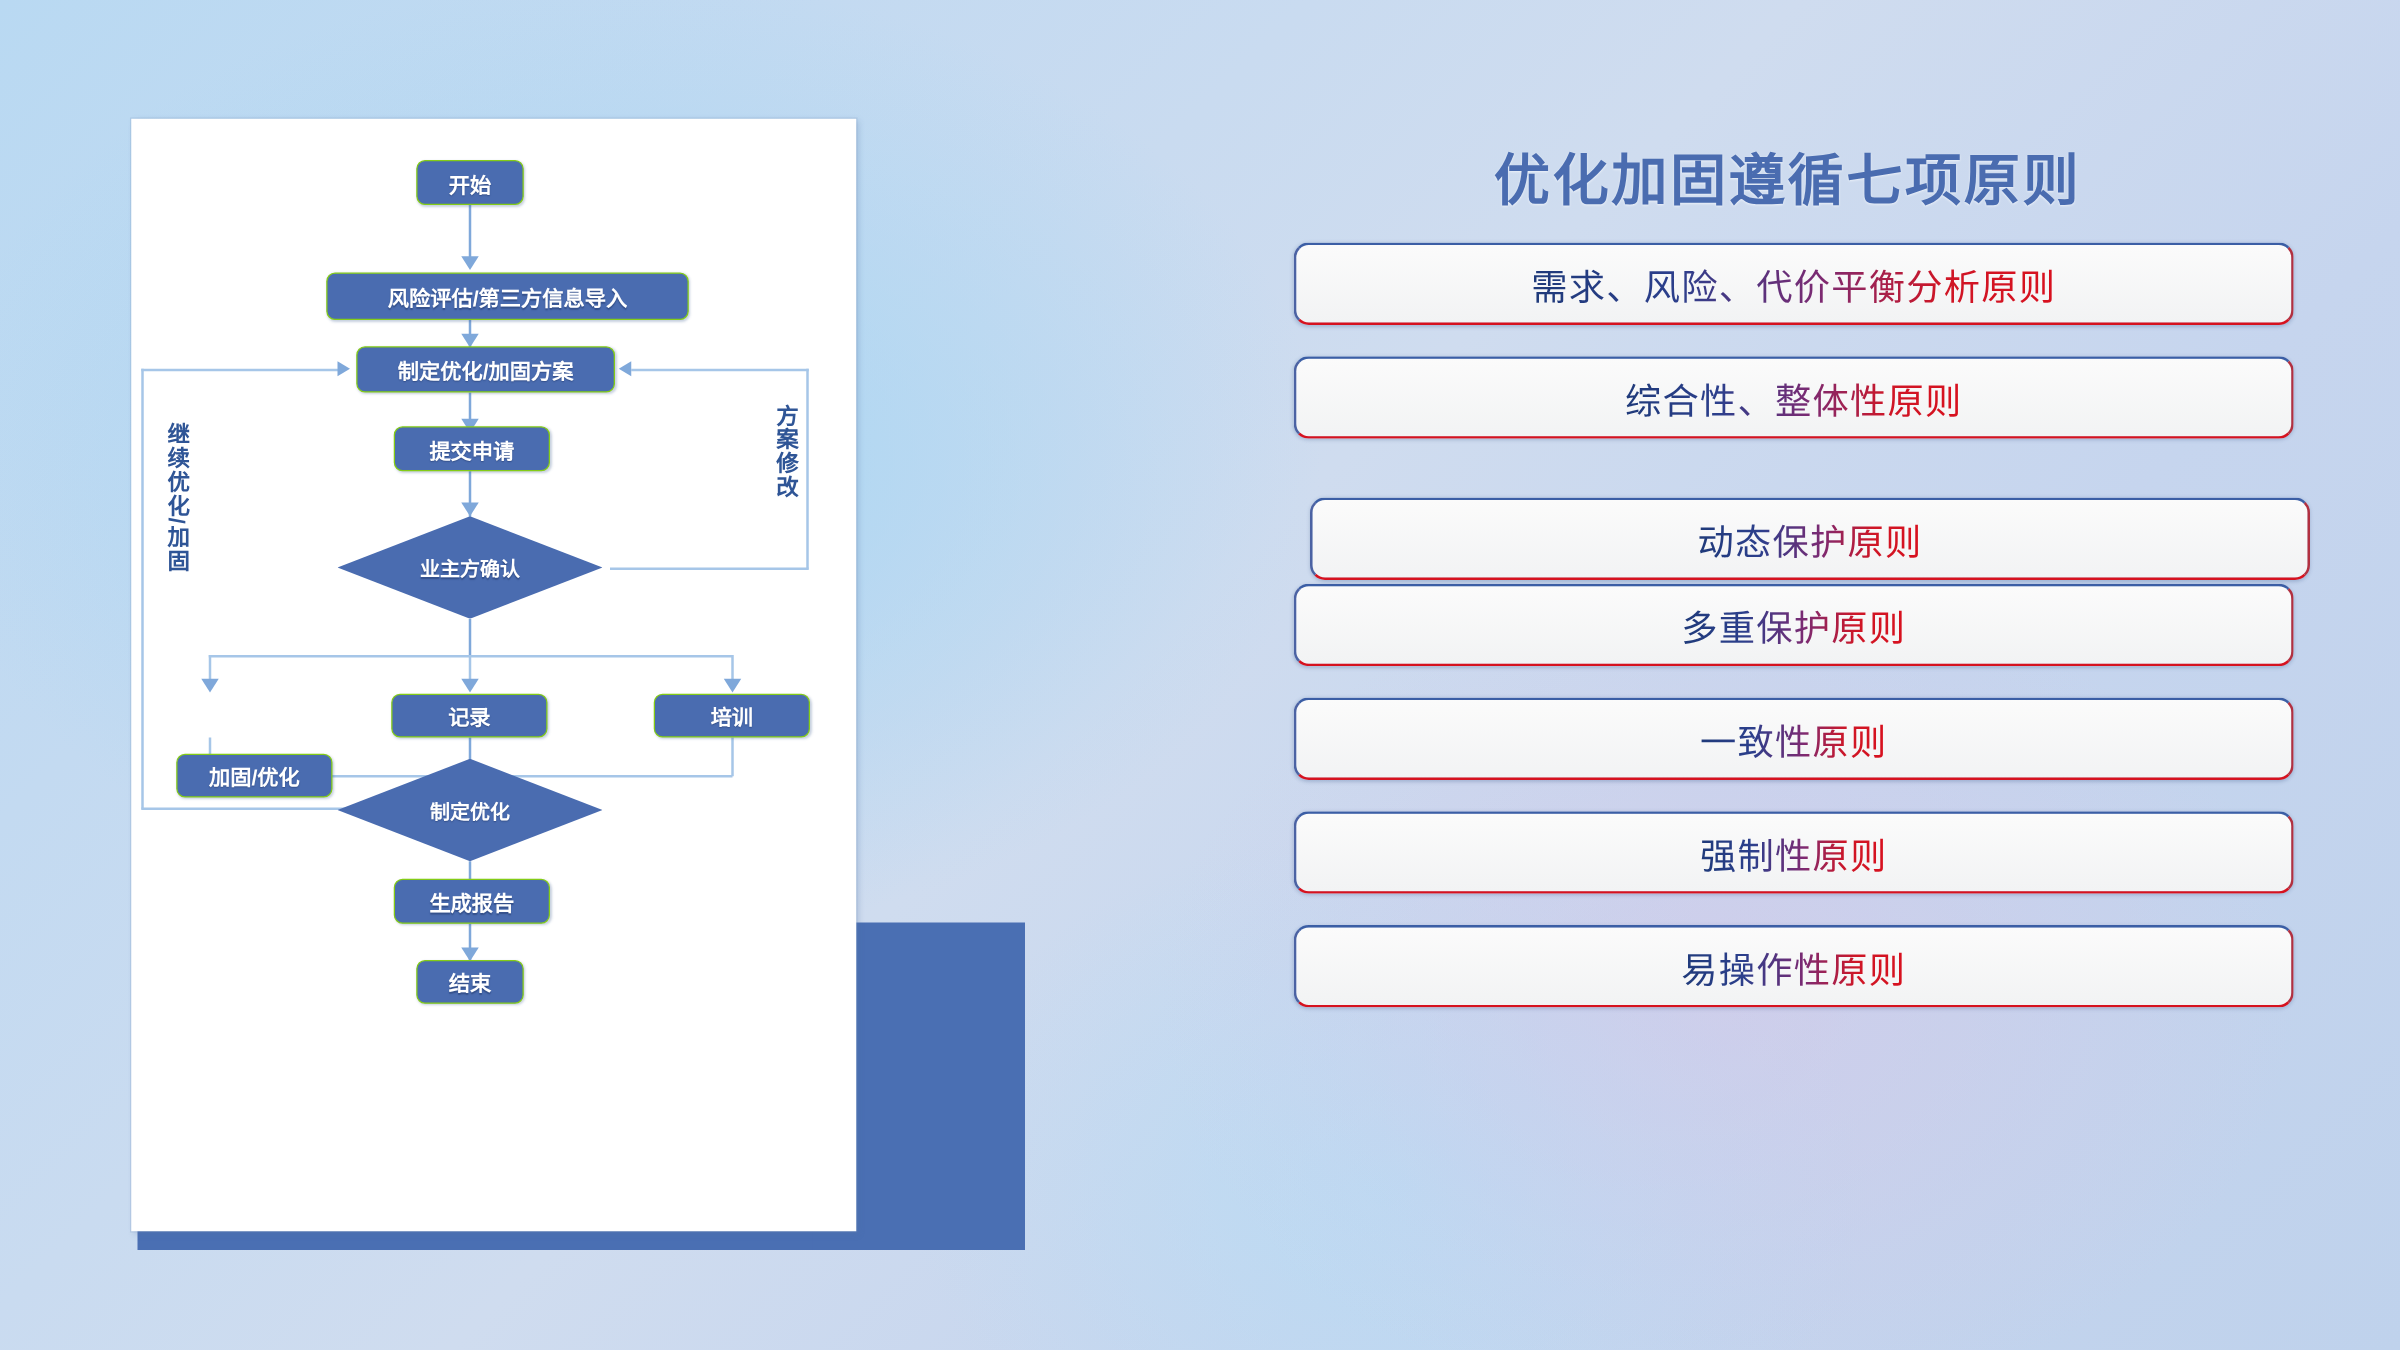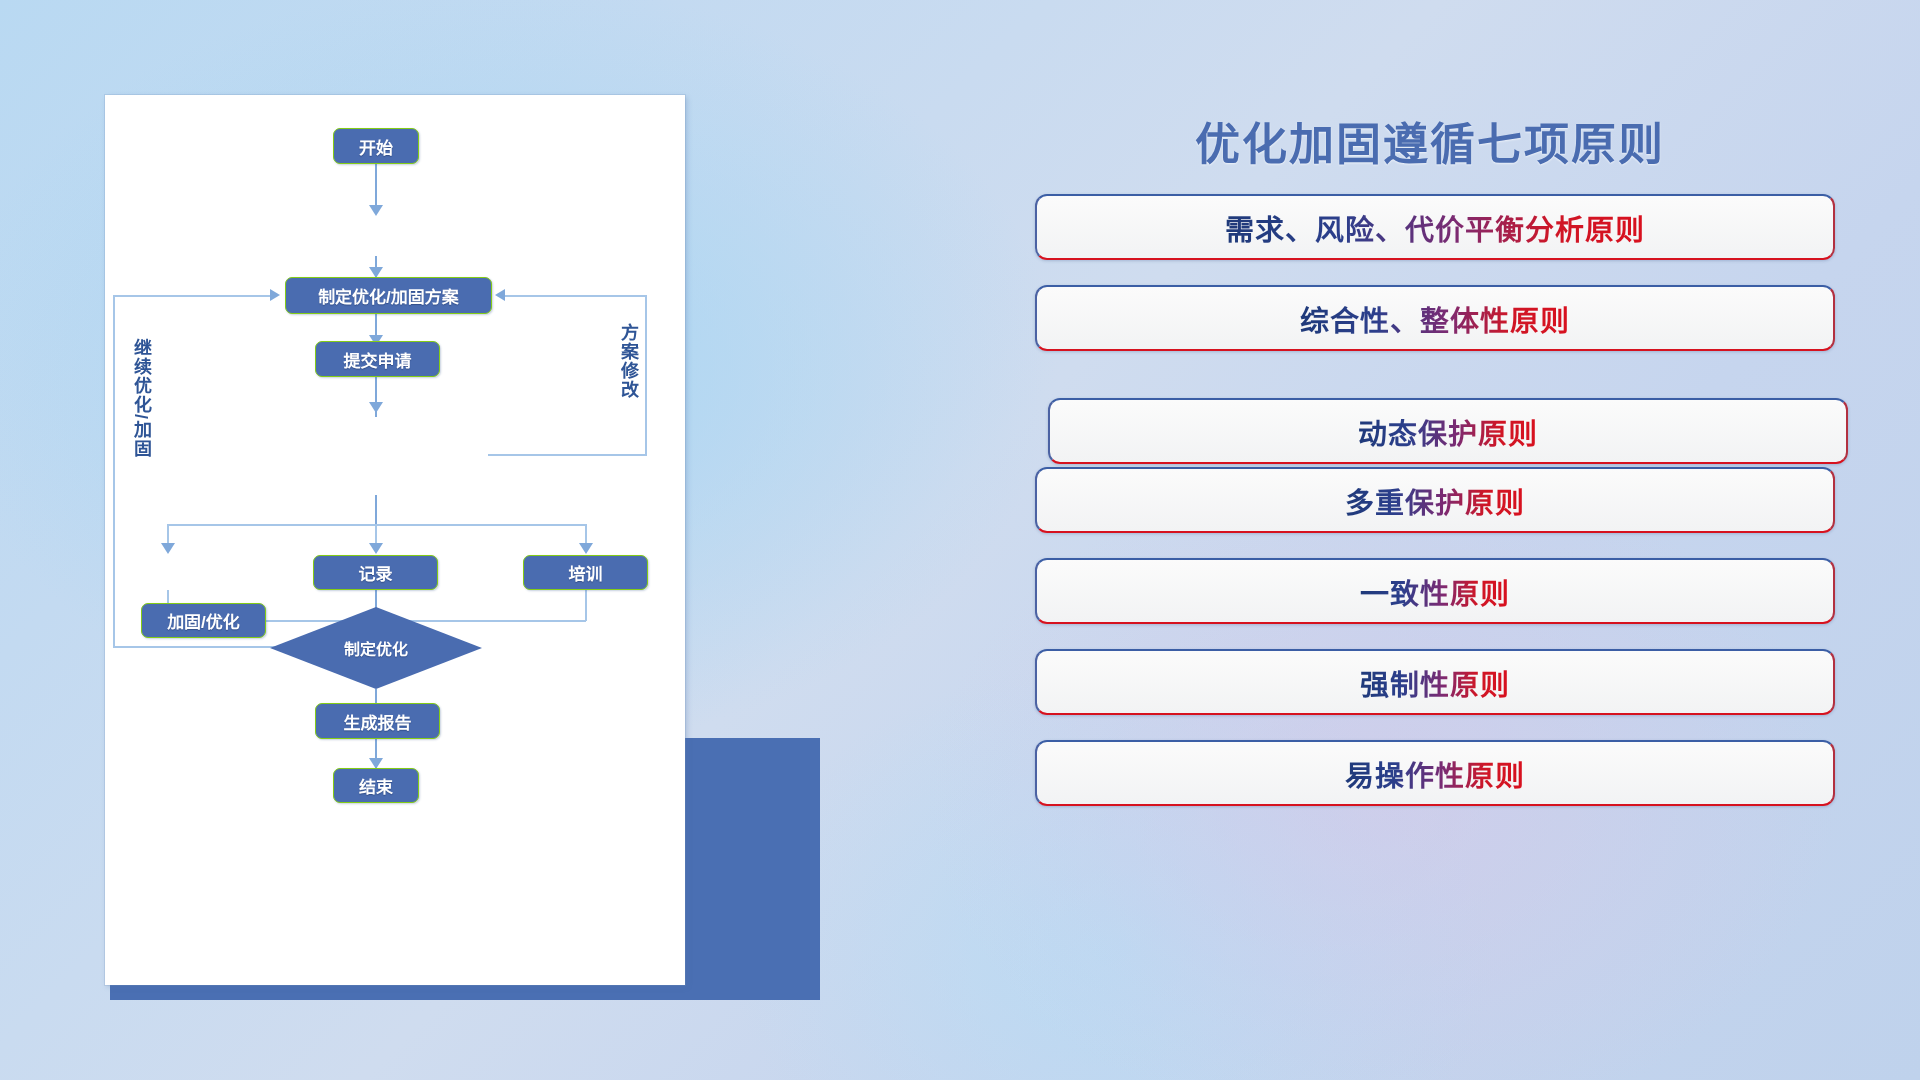--- a/index.html
+++ b/index.html
@@ -110,21 +110,21 @@
     border-radius:12px;
     border-top:2px solid #3b5ea5;
     border-left:2px solid #4b62a3;
     border-right:2px solid #b23040;
     border-bottom:2px solid #d6121f;
     box-shadow:0 1px 3px rgba(70,100,150,.30);
     display:flex; align-items:center; justify-content:center;
   }
 
   .principle-text {
-    font-size:29px; font-weight:bold; letter-spacing:1px;
+    font-size:29px; font-weight:normal; letter-spacing:1px;
     background-image:linear-gradient(90deg,#1f3a7a 0%, #2c3f8c 28%, #7c2a72 55%, #cf1626 78%, #d8101e 100%);
     -webkit-background-clip:text; background-clip:text;
     -webkit-text-fill-color:transparent; color:transparent;
   }
 </style>
 </head>
 <body>
 
 <div id="slide">
 
@@ -145,35 +145,41 @@
     <div class="arrow-l" style="left:390px; top:194px;"></div>
 
     <span class="vlabel" style="left:510px; top:228px;">方案修改</span>
 
     <div class="node" style="left:228px; top:33px; width:86px; height:36px;">
       <span>开始</span>
     </div>
     <div class="ln-v" style="left:270px; top:69px; height:47px;"></div>
     <div class="arrow-d" style="left:264px; top:110px;"></div>
 
+    <div class="node" style="left:156px; top:123px; width:290px; height:38px;">
+      <span>风险评估/第三方信息导入</span>
+    </div>
     <div class="ln-v" style="left:270px; top:161px; height:42px;"></div>
     <div class="arrow-d" style="left:264px; top:172px;"></div>
 
     <div class="node" style="left:180px; top:182px; width:207px; height:37px;">
       <span>制定优化/加固方案</span>
     </div>
     <div class="ln-v" style="left:270px; top:219px; height:43px;"></div>
     <div class="arrow-d" style="left:264px; top:240px;"></div>
 
     <div class="node" style="left:210px; top:246px; width:125px; height:36px;">
       <span>提交申请</span>
     </div>
     <div class="ln-v" style="left:270px; top:282px; height:40px;"></div>
     <div class="arrow-d" style="left:264px; top:307px;"></div>
 
+    <div class="diamond" style="left:165px; top:318px; width:212px; height:82px;">
+      <span>业主方确认</span>
+    </div>
 
     <div class="ln-v" style="left:270px; top:400px; height:30px;"></div>
     <div class="ln-thin-h" style="left:62px; top:429px; width:419px;"></div>
     <div class="ln-thin-v" style="left:62px; top:429px; height:23px;"></div>
     <div class="ln-thin-v" style="left:270px; top:429px; height:23px;"></div>
     <div class="ln-thin-v" style="left:480px; top:429px; height:23px;"></div>
     <div class="arrow-d" style="left:56px; top:448px;"></div>
     <div class="arrow-d" style="left:264px; top:448px;"></div>
     <div class="arrow-d" style="left:474px; top:448px;"></div>
 

